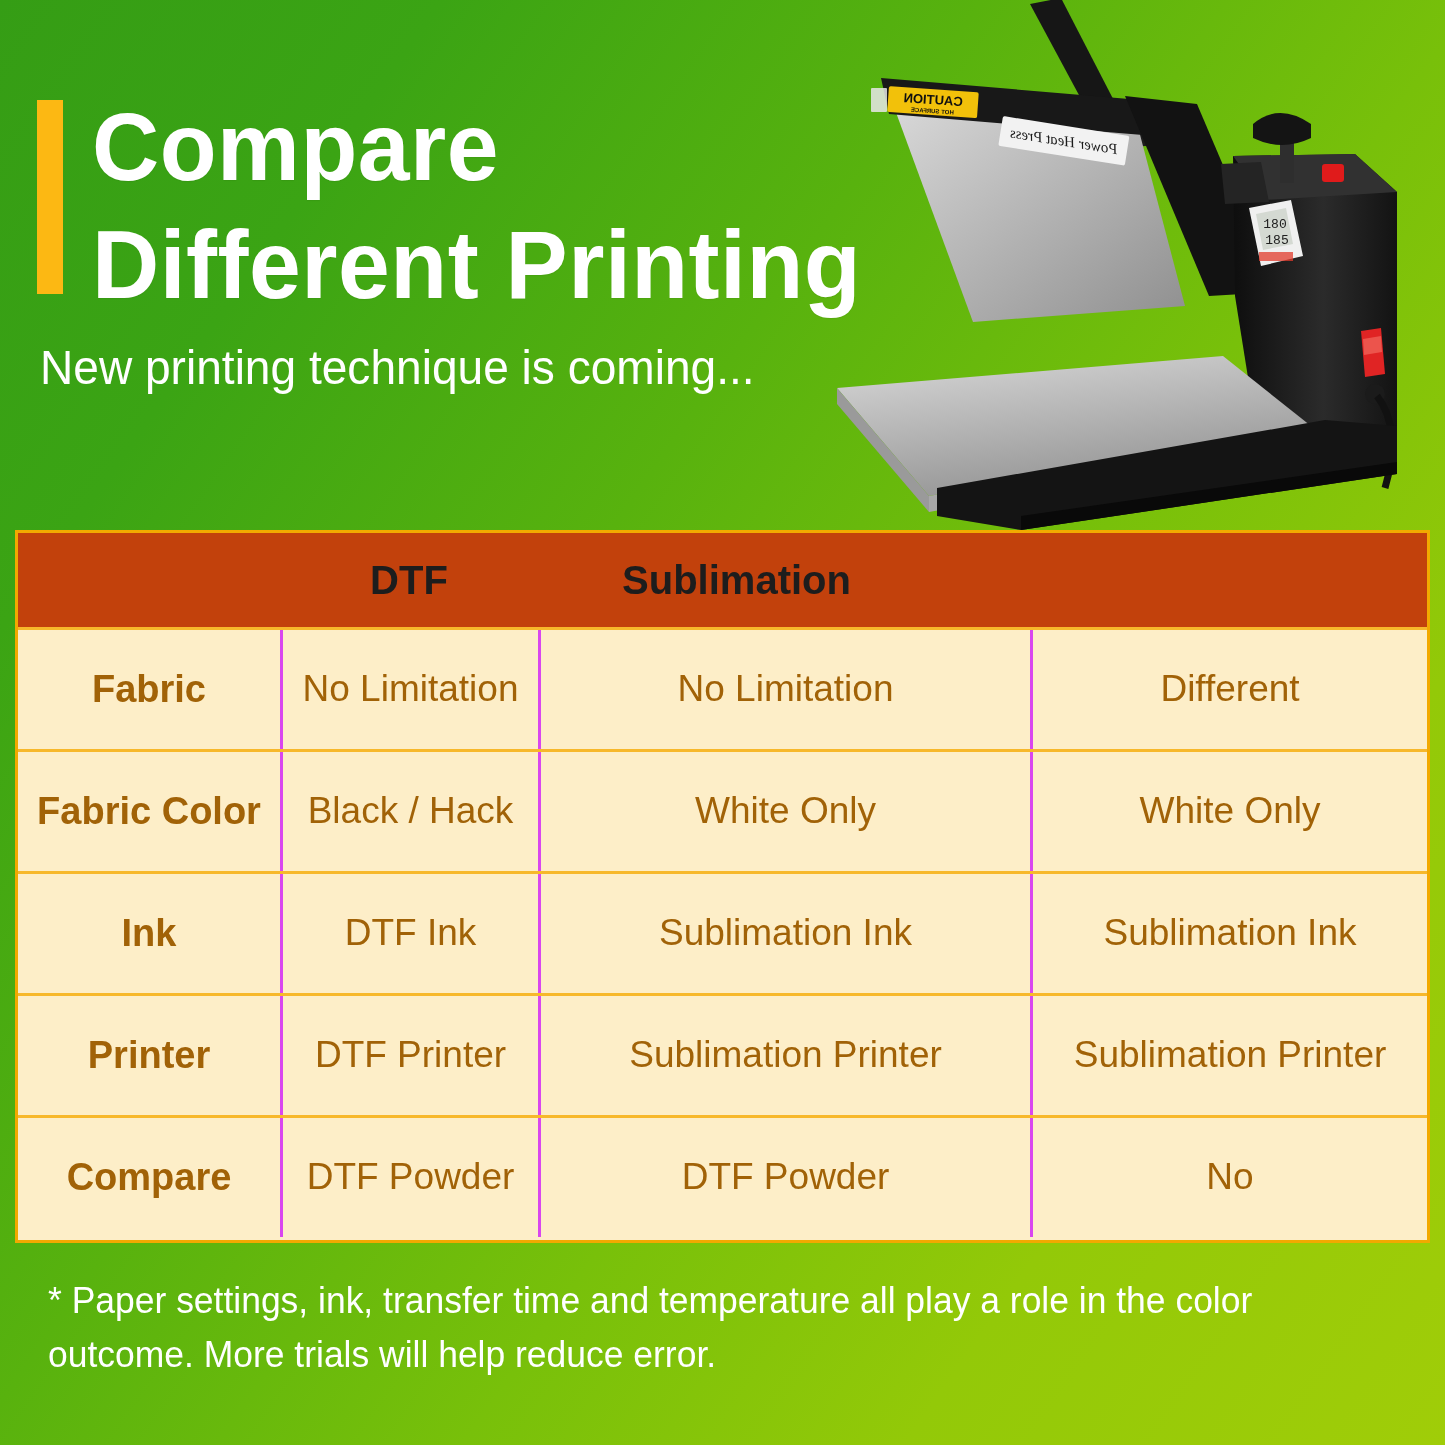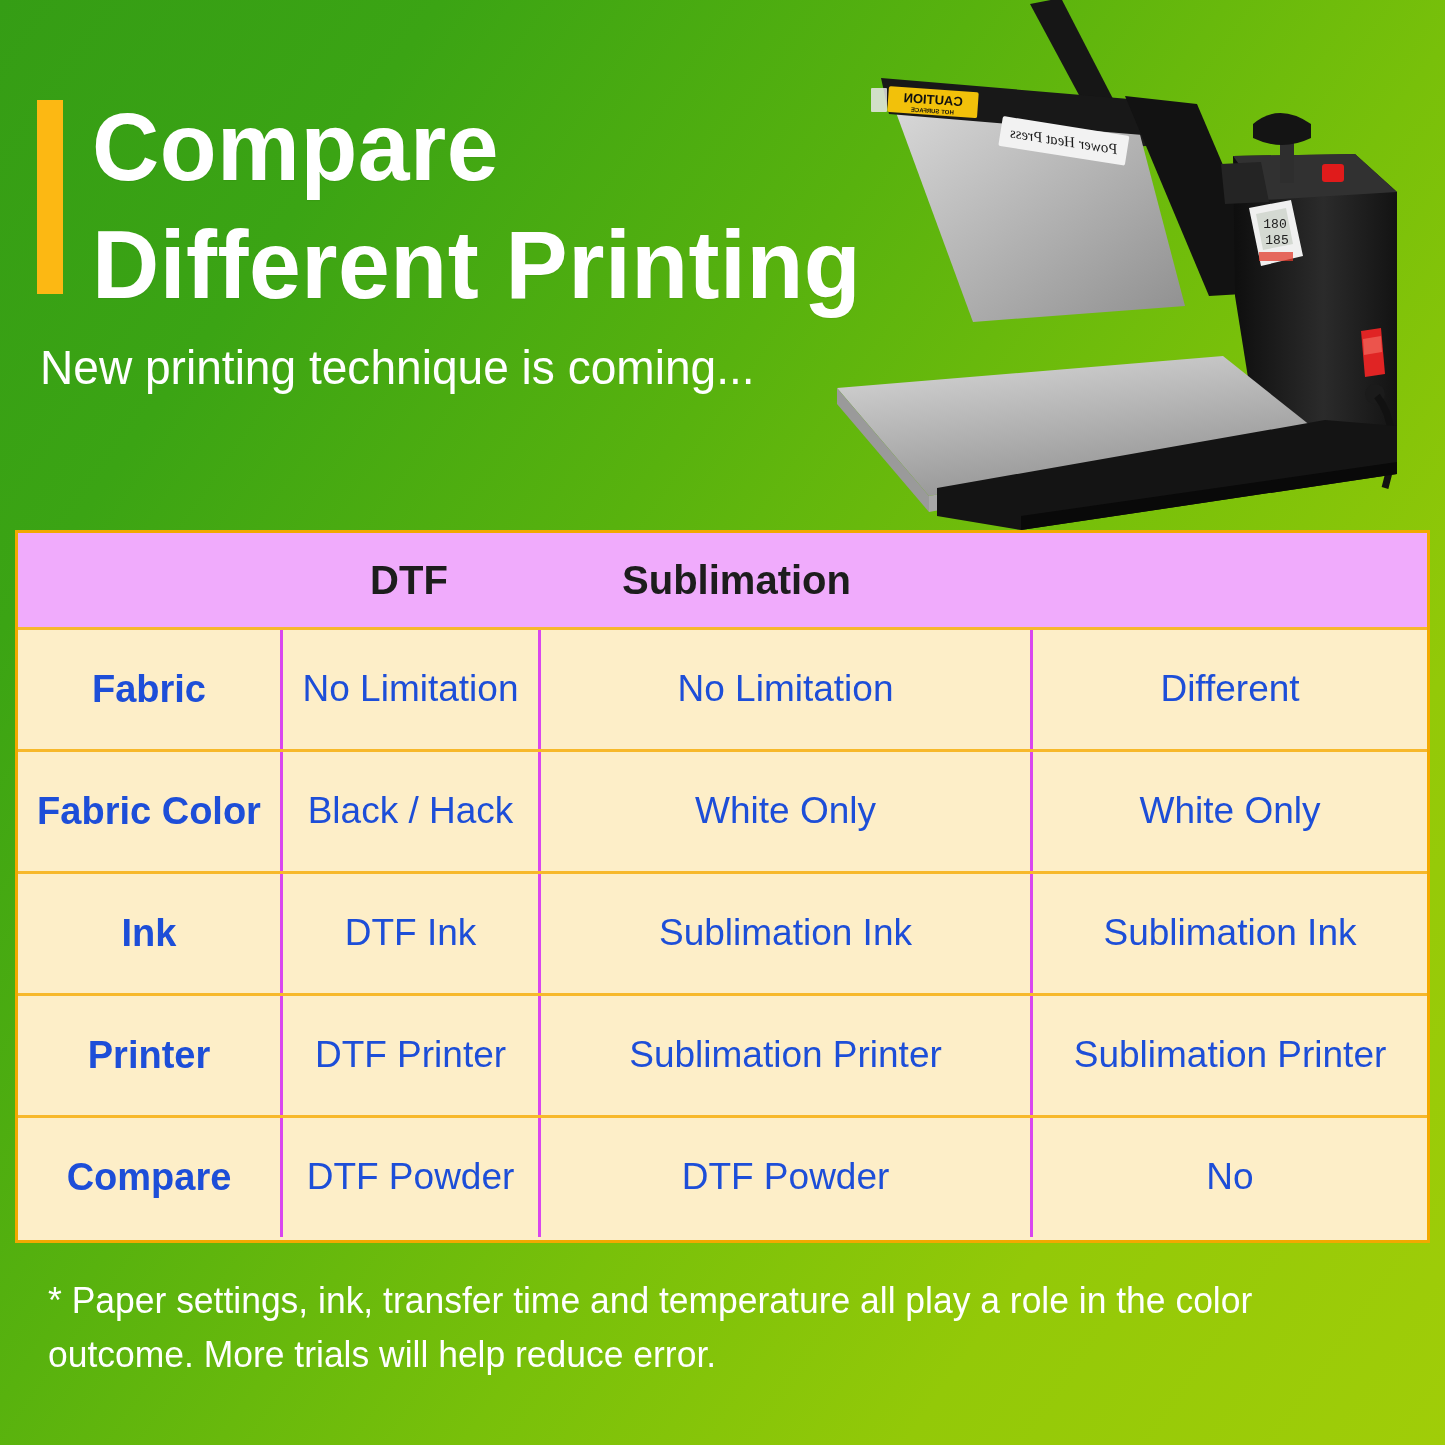--- a/index.html
+++ b/index.html
@@ -89,40 +89,40 @@
     box-sizing: border-box;
     background: #fdeec8;
   }
   .t-row {
     display: flex;
     width: 100%;
     box-sizing: border-box;
   }
   .t-head {
     height: 94px;
-    background: #f0abfc;
+    background: #c2410c;
   }
   .t-body-row {
     height: 122px;
     border-top: 3px solid #f7b82b;
     box-sizing: border-box;
   }
   .t-body-row:first-of-type { border-top: none; }
   .c0 { width: 262px; }
   .c1 { width: 258px; }
   .c2 { width: 492px; }
   .c3 { width: 397px; }
   .cell {
     display: flex;
     align-items: center;
     justify-content: center;
     box-sizing: border-box;
     height: 100%;
     text-align: center;
-    color: #1d4ed8;
+    color: #a16207;
     font-size: 37px;
     padding: 0 6px;
     line-height: 1.1;
   }
   .t-body-row .cell + .cell { border-left: 3px solid #d946ef; }
   .t-body-row .c0 { font-weight: bold; font-size: 38px; }
   .t-head .cell {
     font-weight: bold;
     font-size: 40px;
     color: #1d1d1d;

